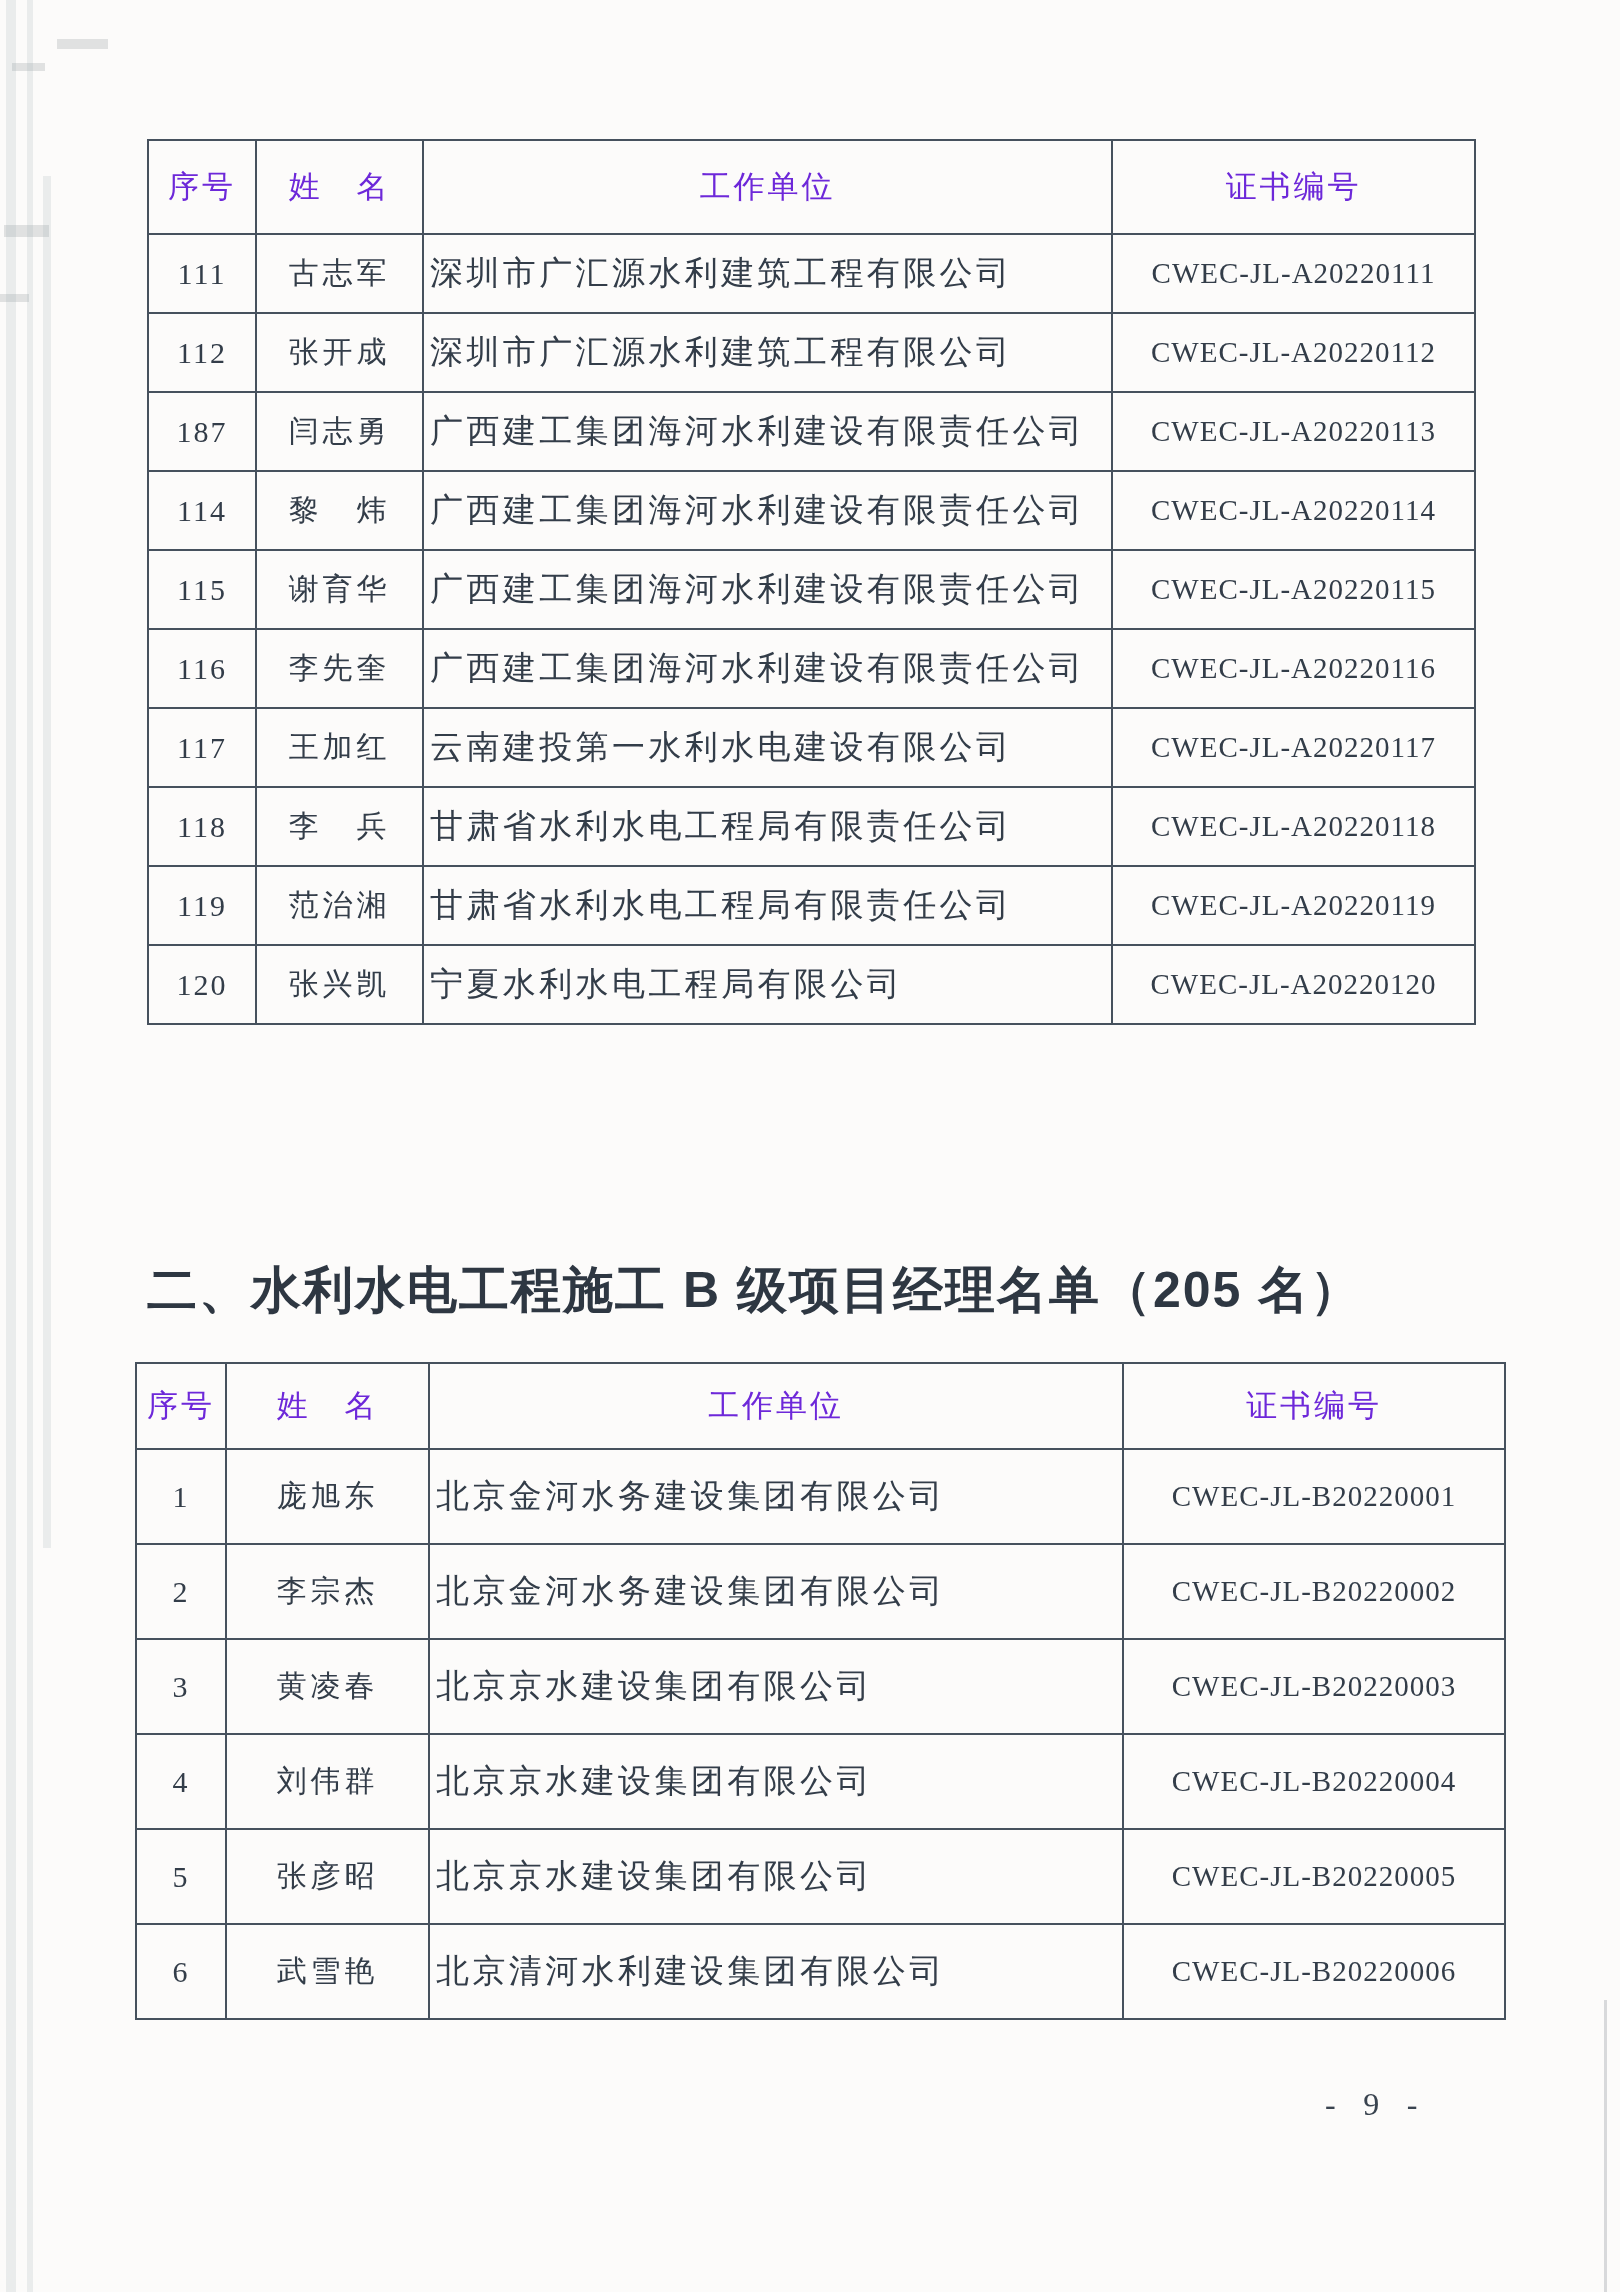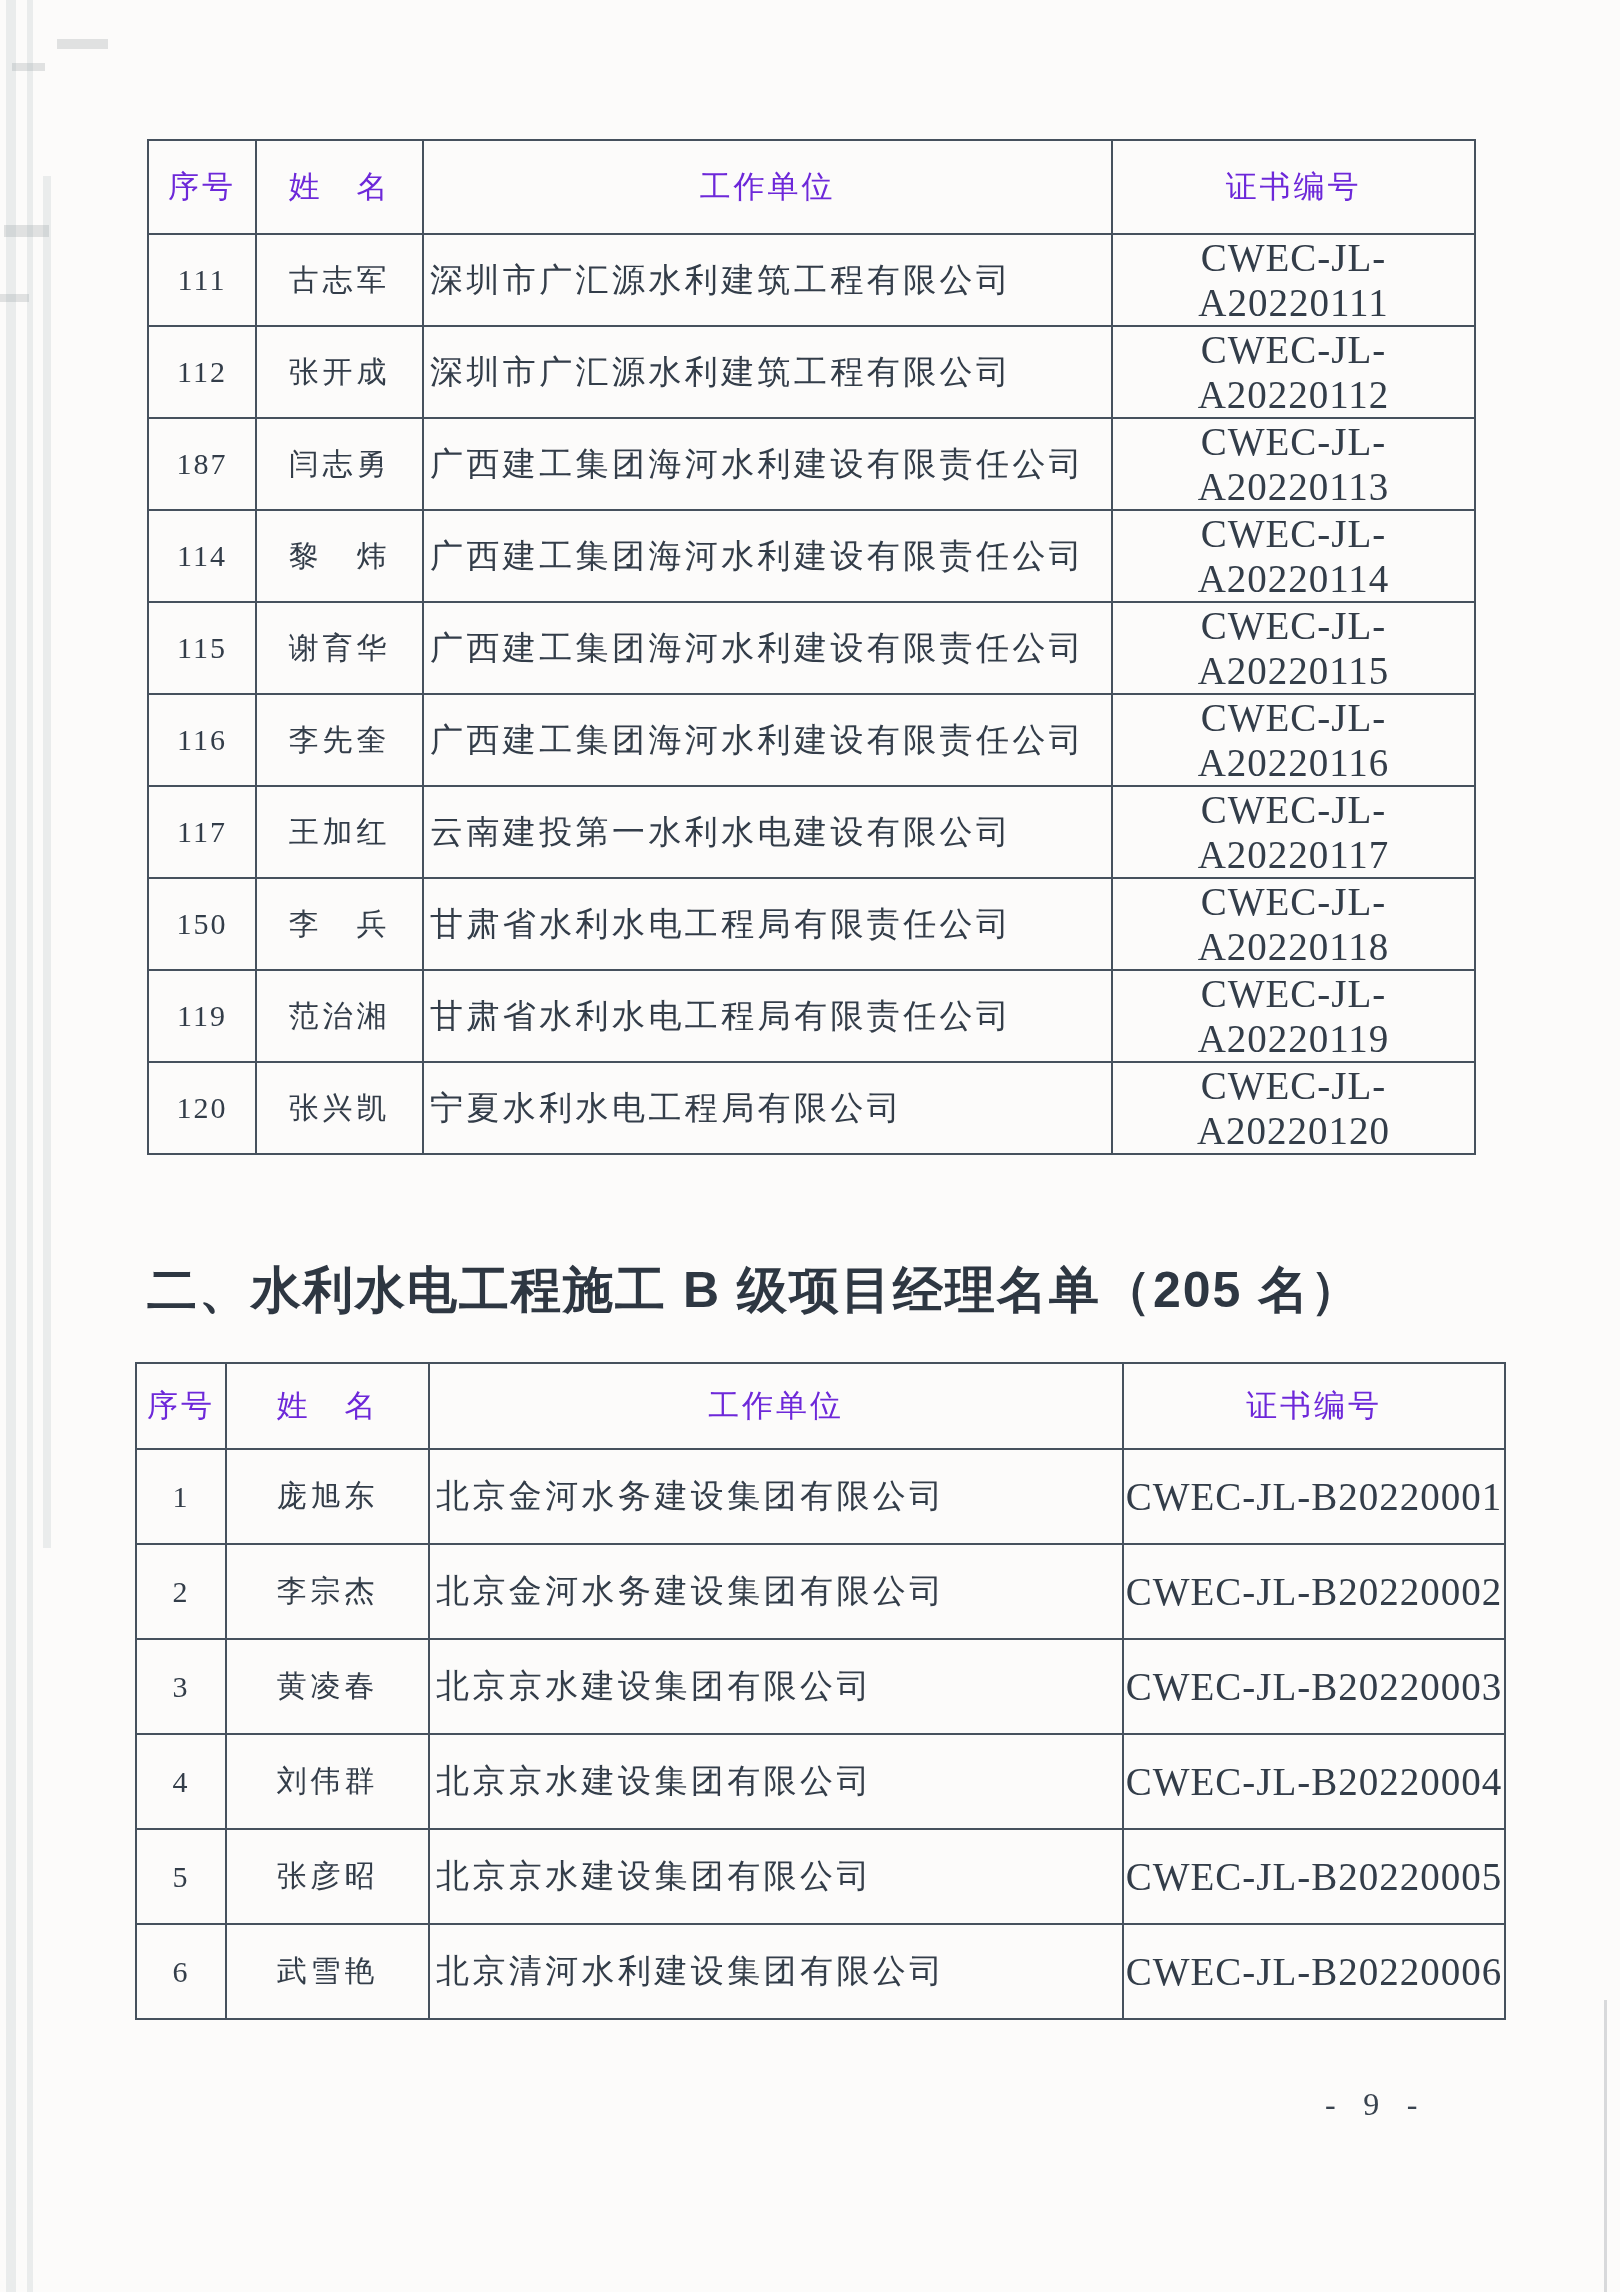--- a/index.html
+++ b/index.html
@@ -32,21 +32,21 @@
 
   .tbl-a tr.hdr{height:94px;}
   .tbl-a tr.row{height:79px;}
   .tbl-b tr.hdr{height:86px;}
   .tbl-b tr.row{height:95px;}
 
   th{font-size:31px;text-align:center;letter-spacing:2.9px;color:#6d28d9;margin-left:28px;}
   td.no{font-size:30px;text-align:center;letter-spacing:2px;}
   td.nm{font-size:30px;text-align:center;letter-spacing:3.9px;}
   td.unit{font-size:33px;text-align:left;padding-left:6px;letter-spacing:3.4px;}
-  td.cert{font-size:39px;text-align:center;letter-spacing:1px;font-family:"Liberation Serif","DejaVu Serif",serif;margin-left:34px;}
+  td.cert{font-size:29px;text-align:center;letter-spacing:1px;font-family:"Liberation Serif","DejaVu Serif",serif;margin-left:34px;}
 
   .section-title{
     position:absolute;
     left:147px;top:1257px;
     width:1372px;
     font-family:"Liberation Sans","DejaVu Sans",sans-serif;
     font-weight:700;
     font-size:50px;
     letter-spacing:2px;
     color:#2e3742;
@@ -125,21 +125,21 @@
       <td class="unit">广西建工集团海河水利建设有限责任公司</td>
       <td class="cert">CWEC-JL-A20220116</td>
     </tr>
     <tr class="row">
       <td class="no">117</td>
       <td class="nm">王加红</td>
       <td class="unit">云南建投第一水利水电建设有限公司</td>
       <td class="cert">CWEC-JL-A20220117</td>
     </tr>
     <tr class="row">
-      <td class="no">150</td>
+      <td class="no">118</td>
       <td class="nm">李　兵</td>
       <td class="unit">甘肃省水利水电工程局有限责任公司</td>
       <td class="cert">CWEC-JL-A20220118</td>
     </tr>
     <tr class="row">
       <td class="no">119</td>
       <td class="nm">范治湘</td>
       <td class="unit">甘肃省水利水电工程局有限责任公司</td>
       <td class="cert">CWEC-JL-A20220119</td>
     </tr>

